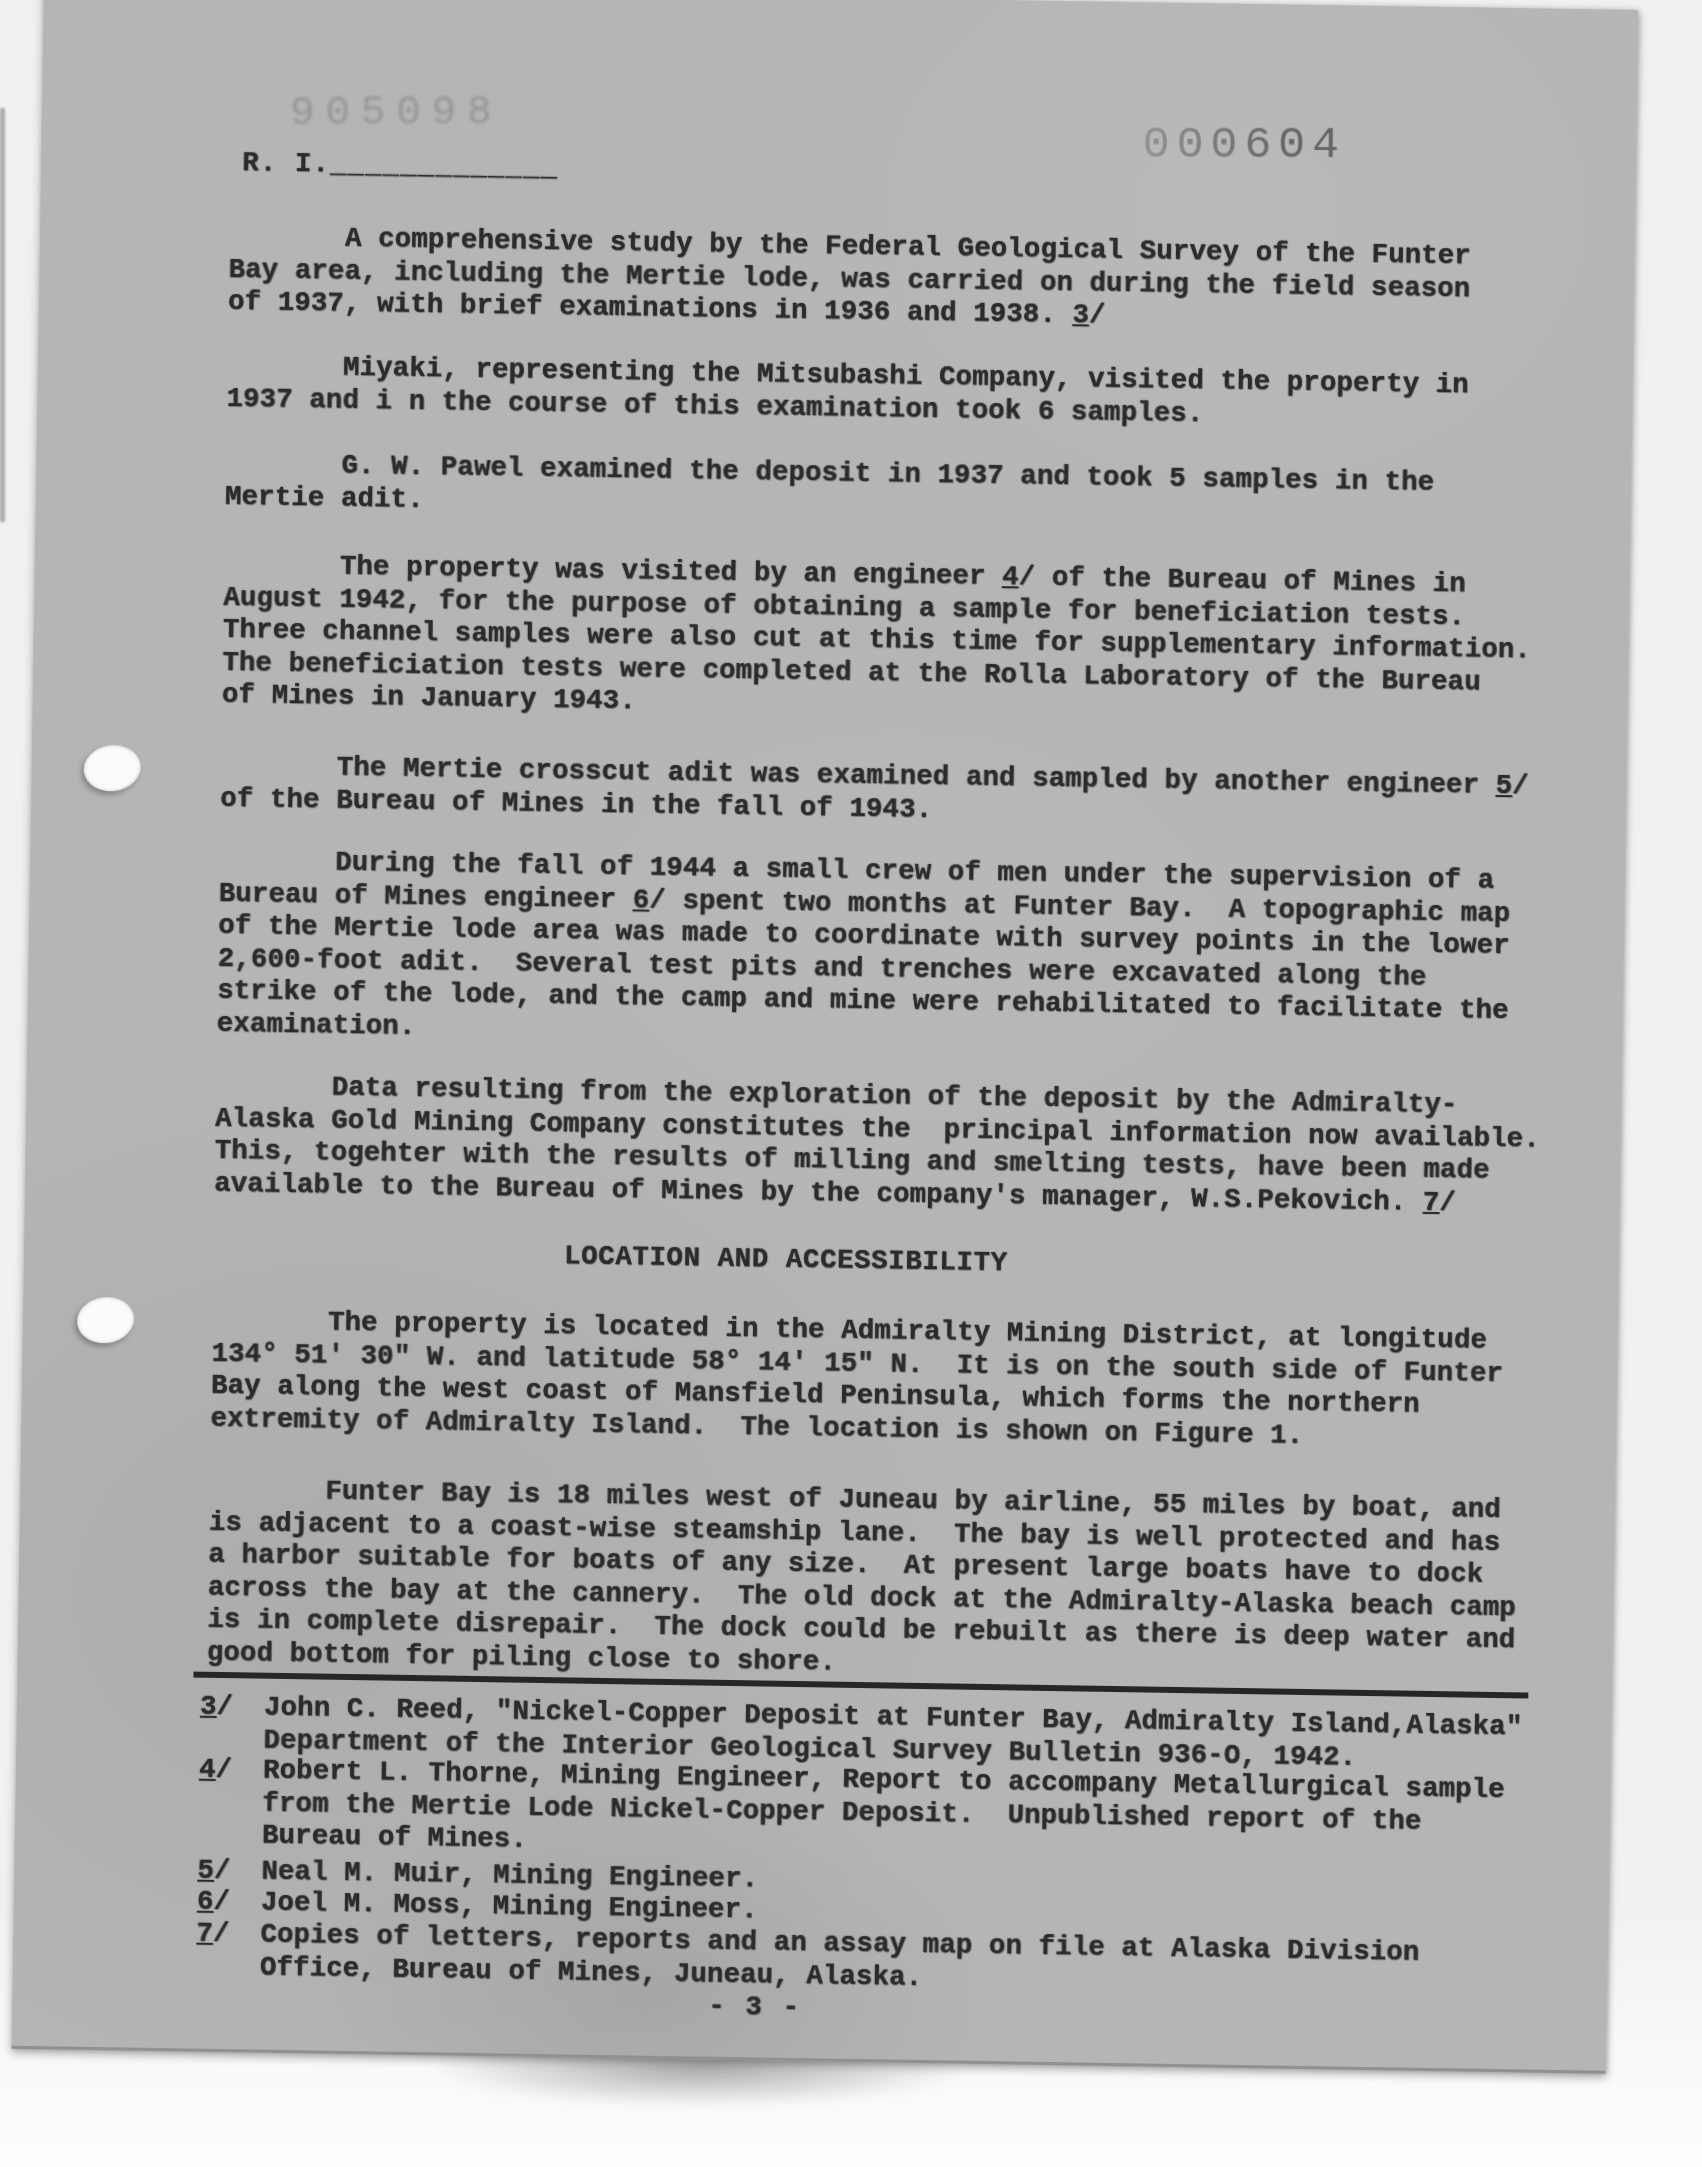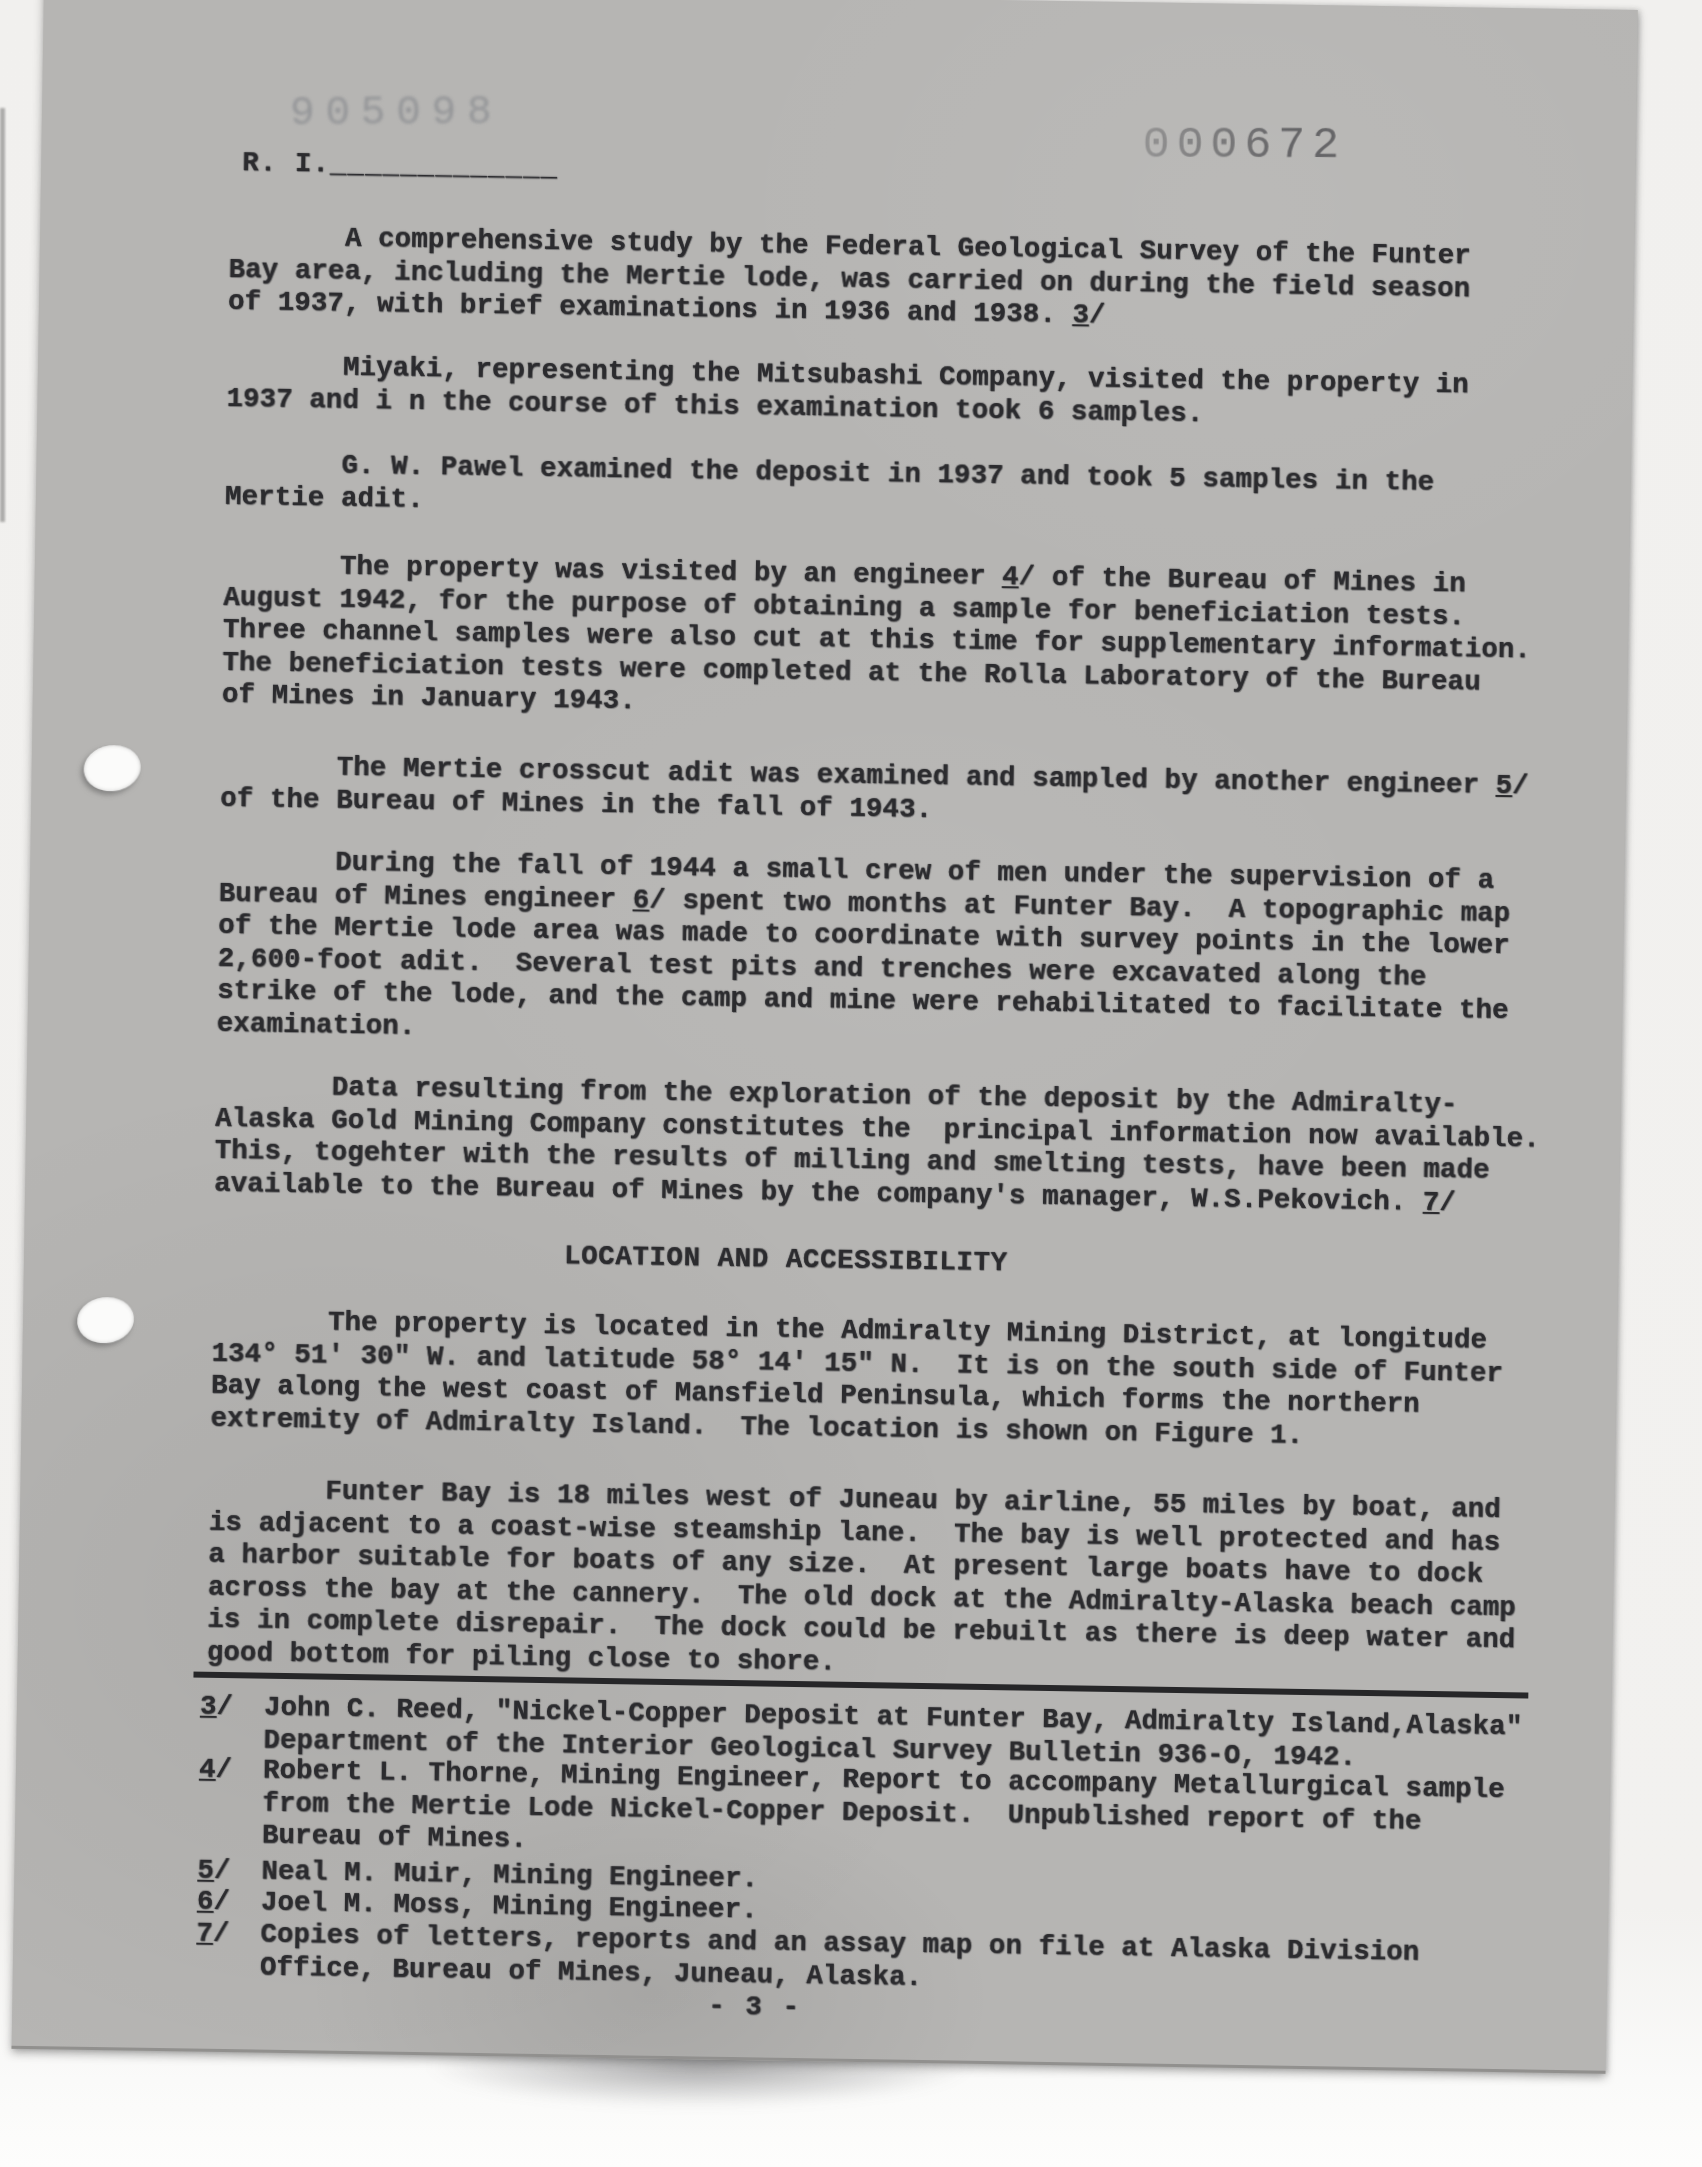--- a/index.html
+++ b/index.html
@@ -89,21 +89,21 @@
 
 <div id="canvas">
   <div class="edge-sliver"></div>
   <div class="bottom-shadow"></div>
 
   <div class="paper">
     <div class="txt-layer">
 
       <div class="ghost-stamp">905098</div>
 
-      <div class="serial-stamp">000672</div>
+      <div class="serial-stamp">000604</div>
 
       <div class="ri-line ink">R. I._____________</div>
 
       <div class="para ink" style="top:233px">       A comprehensive study by the Federal Geological Survey of the Funter
 Bay area, including the Mertie lode, was carried on during the field season
 of 1937, with brief examinations in 1936 and 1938. <span class="fnref">3</span>/</div>
       <div class="para ink" style="top:362px">       Miyaki, representing the Mitsubashi Company, visited the property in
 1937 and i n the course of this examination took 6 samples.</div>
       <div class="para ink" style="top:460px">       G. W. Pawel examined the deposit in 1937 and took 5 samples in the
 Mertie adit.</div>

